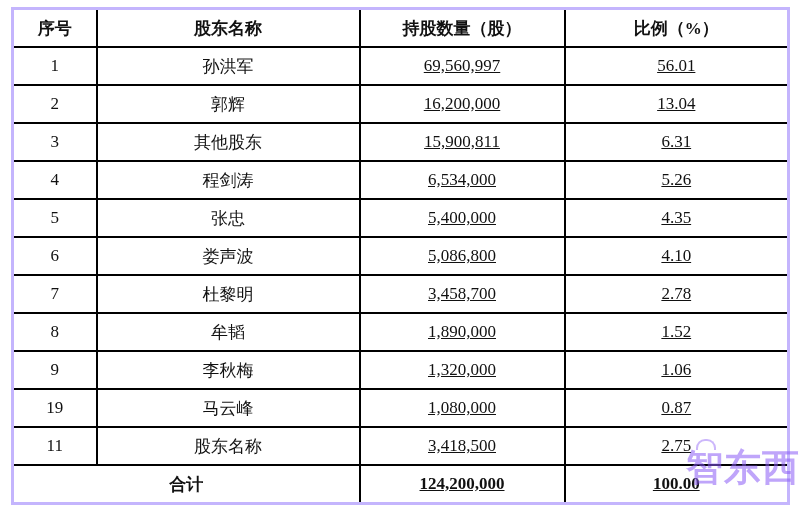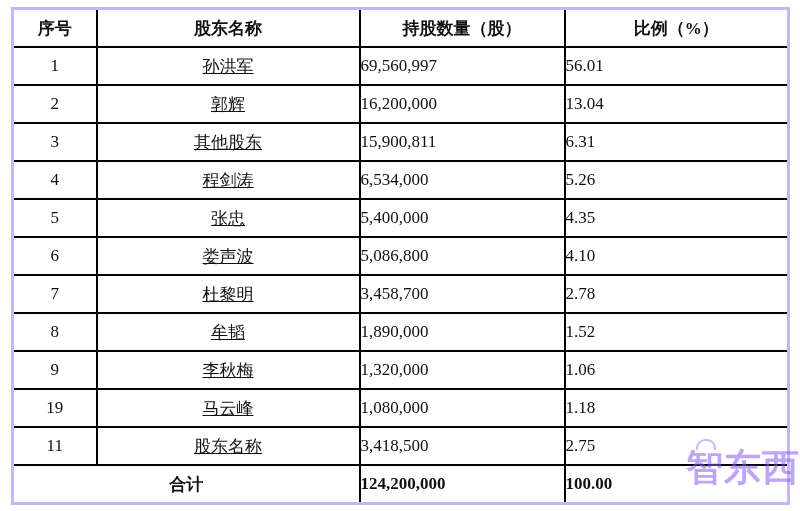--- a/index.html
+++ b/index.html
@@ -36,25 +36,26 @@
     height: 36px;
     font-weight: bold;
     text-align: center;
     font-family: "Liberation Serif", "DejaVu Serif", serif;
   }
   table.shareholders tbody td,
   table.shareholders tfoot td {
     height: 36px;
   }
   td.c-no   { text-align: center; }
-  td.c-name { text-align: center; text-decoration: underline; }
+  td.c-name { text-align: center; }
   td.c-shares, td.c-pct {
-    text-align: left;
+    text-align: center;
     padding-right: 9px;
     font-family: "Liberation Serif", "DejaVu Serif", serif;
+    text-decoration: underline;
   }
   tfoot td { font-weight: bold; }
   tfoot td.c-total-label { text-align: center; }
   .watermark {
     position: absolute;
     left: 686px;
     top: 448px;
     font-size: 37px;
     font-weight: bold;
     letter-spacing: 1px;
@@ -147,21 +148,21 @@
         <tr>
           <td class="c-no">9</td>
           <td class="c-name">李秋梅</td>
           <td class="c-shares">1,320,000</td>
           <td class="c-pct">1.06</td>
         </tr>
         <tr>
           <td class="c-no">19</td>
           <td class="c-name">马云峰</td>
           <td class="c-shares">1,080,000</td>
-          <td class="c-pct">1.18</td>
+          <td class="c-pct">0.87</td>
         </tr>
         <tr>
           <td class="c-no">11</td>
           <td class="c-name">股东名称</td>
           <td class="c-shares">3,418,500</td>
           <td class="c-pct">2.75</td>
         </tr>
       </tbody>
     <tfoot>
       <tr>

